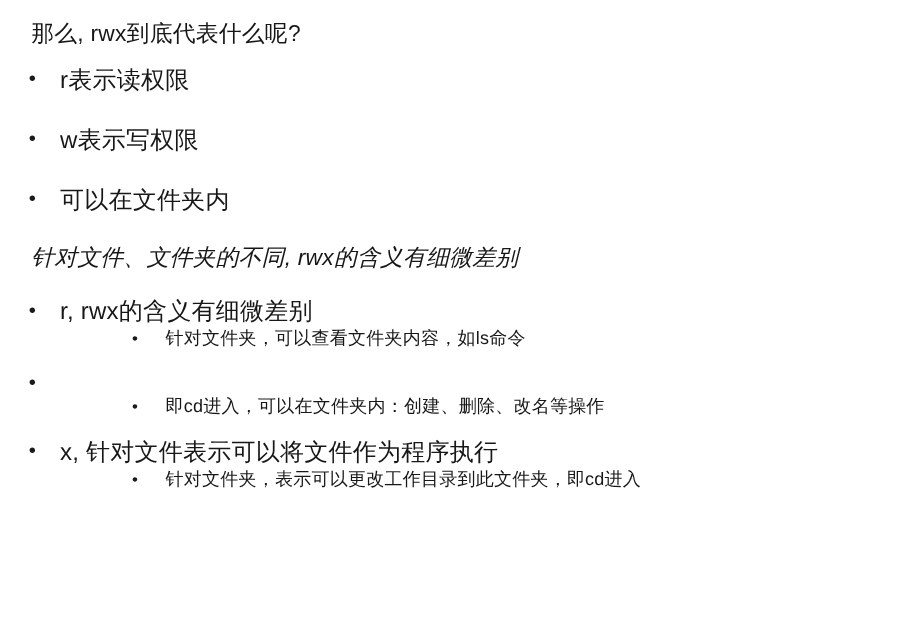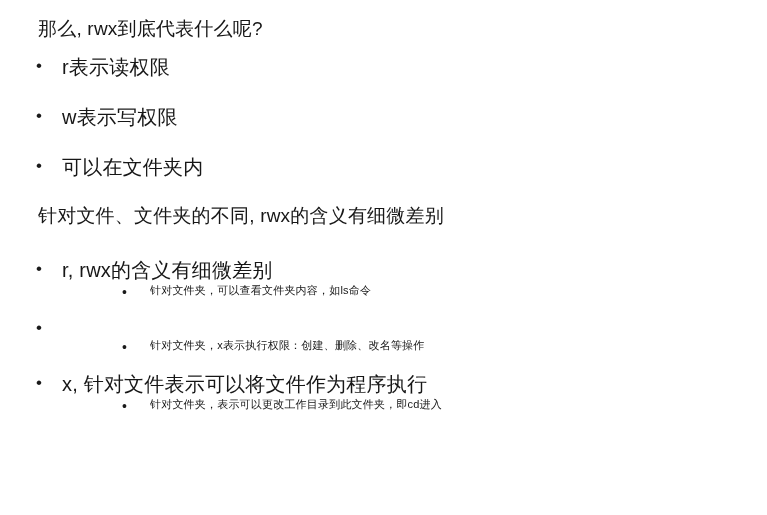--- a/index.html
+++ b/index.html
@@ -13,32 +13,33 @@
     overflow: hidden;
     font-family: "Liberation Sans", sans-serif;
     color: #1a1a1a;
   }
   .slide {
     position: relative;
     width: 767px;
     height: 515px;
     background: #ffffff;
     box-sizing: border-box;
-    padding: 10px 18px 0 36px;
+    padding: 10px 18px 0 24px;
   }
   .heading {
     font-size: 19px;
     line-height: 1.2;
     letter-spacing: 0.2px;
     margin: 8px 0 14px 2px;
     color: #171717;
   }
   .heading.second {
     margin-top: 6px;
-    margin-bottom: 30px;
+    margin-bottom: 20px;
+    font-style: italic;
   }
   .bullet-l1 {
     display: flex;
     align-items: flex-start;
     margin: 0 0 25px 0;
   }
   .bullet-l1 .dot {
     flex: 0 0 auto;
     width: 26px;
     font-size: 17px;
@@ -59,21 +60,21 @@
     padding-left: 86px;
   }
   .bullet-l2 .dot {
     flex: 0 0 auto;
     width: 28px;
     font-size: 14px;
     line-height: 1.3;
     color: #1a1a1a;
   }
   .bullet-l2 .txt {
-    font-size: 11px;
+    font-size: 15px;
     line-height: 1.3;
     letter-spacing: 0.2px;
     color: #171717;
   }
   .group {
     margin-bottom: 0;
   }
   .tight {
     margin-bottom: 12px;
   }
@@ -112,21 +113,21 @@
       <span class="txt">针对文件夹，可以查看文件夹内容，如ls命令</span>
     </div>
   </div>
 
   <div class="group">
     <div class="bullet-l1 tight">
       <span class="dot">•</span>
     </div>
     <div class="bullet-l2">
       <span class="dot">•</span>
-      <span class="txt">针对文件夹，x表示执行权限：创建、删除、改名等操作</span>
+      <span class="txt">即cd进入，可以在文件夹内：创建、删除、改名等操作</span>
     </div>
   </div>
 
   <div class="group">
     <div class="bullet-l1 tight">
       <span class="dot">•</span>
       <span class="txt">x, 针对文件表示可以将文件作为程序执行</span>
     </div>
     <div class="bullet-l2">
       <span class="dot">•</span>

